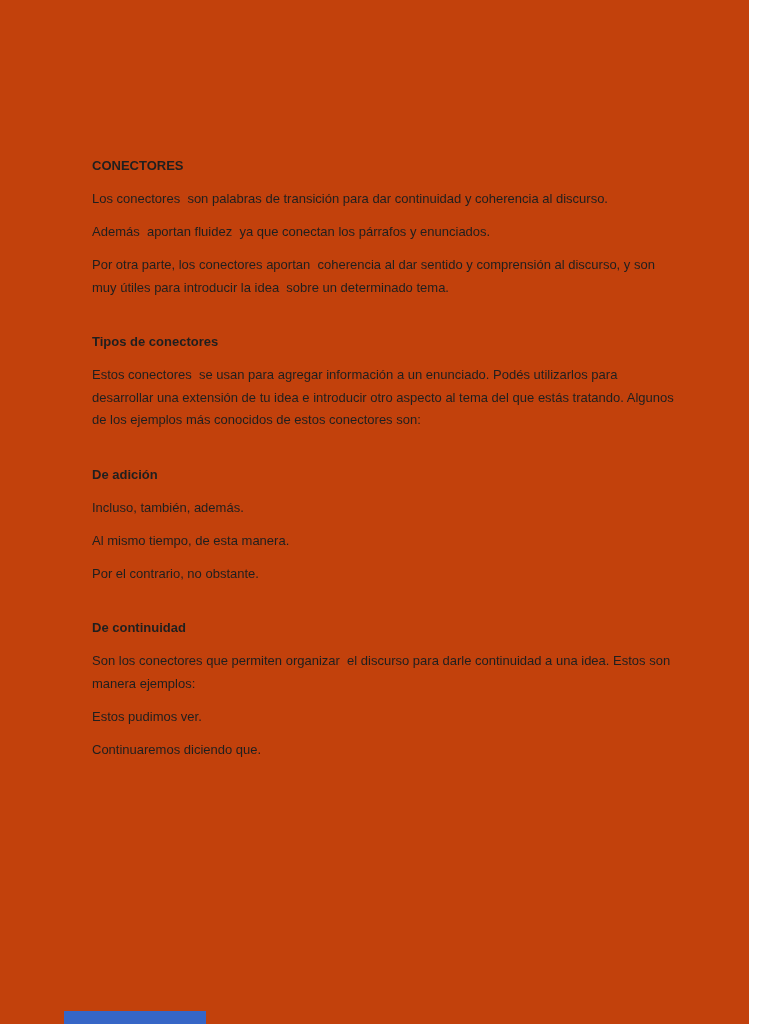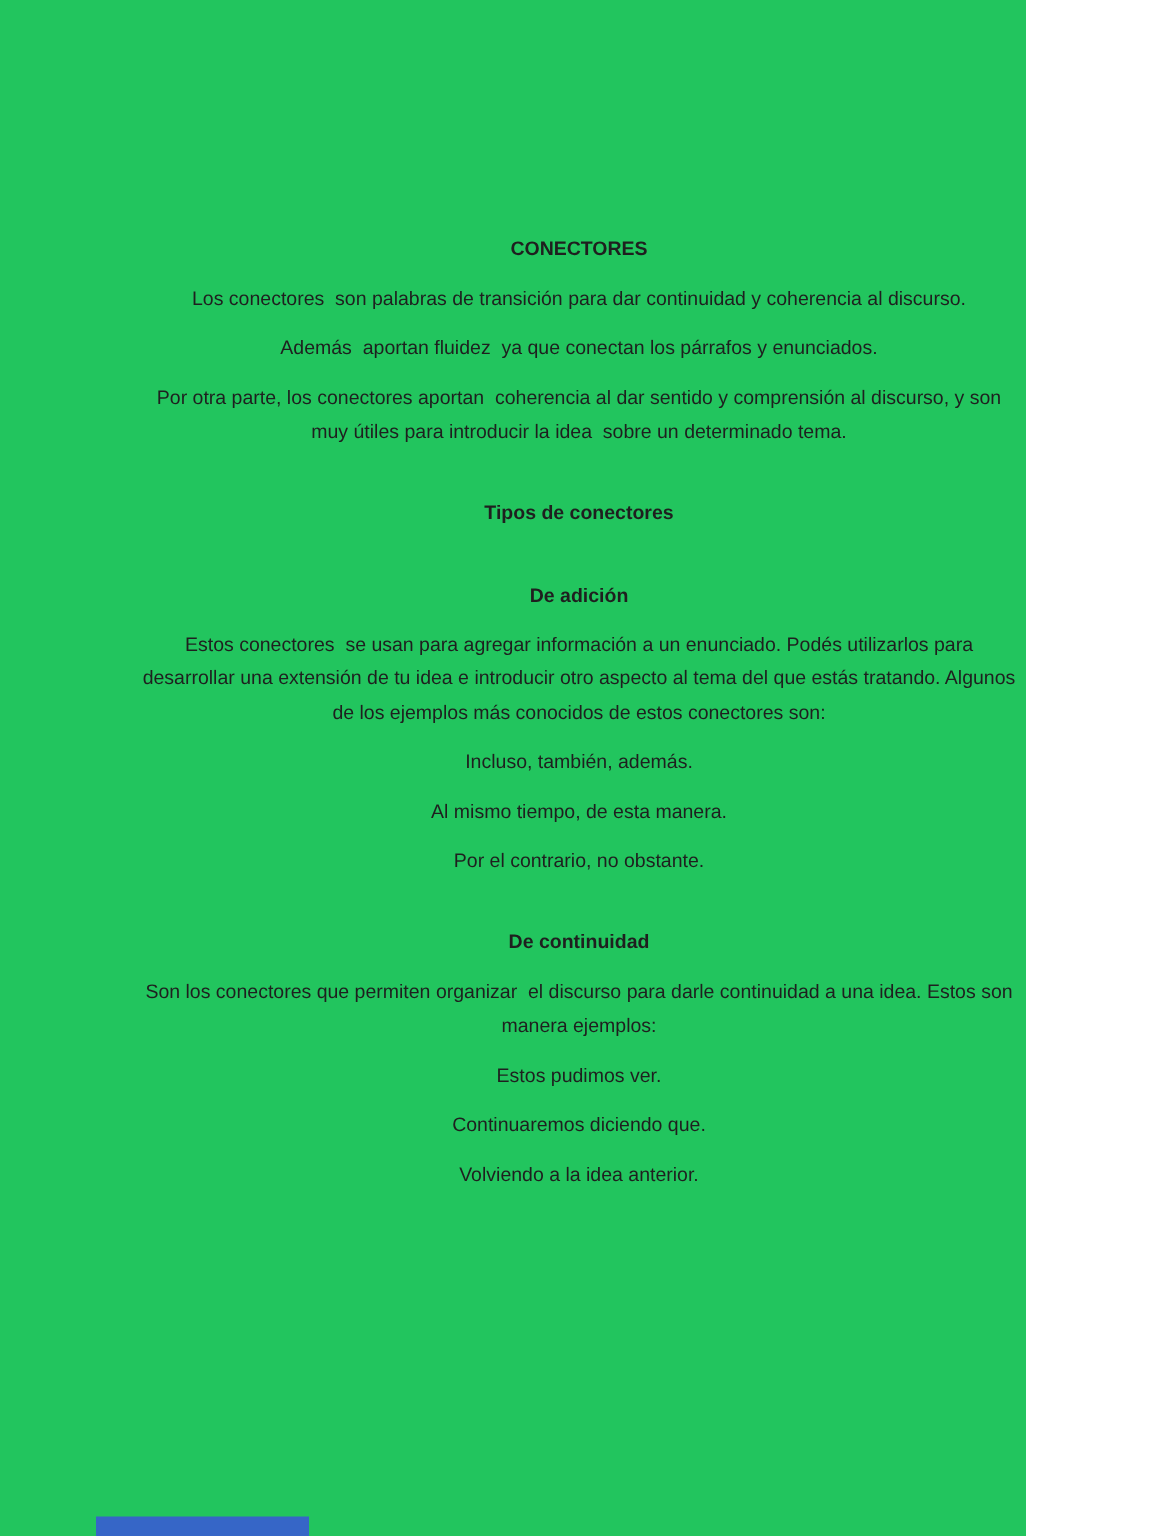--- a/index.html
+++ b/index.html
@@ -2,26 +2,25 @@
 <html><head>
 <meta charset="utf-8">
 <style>
   html, body {
     margin: 0;
     padding: 0;
     background: #ffffff;
   }
   .page {
     position: relative;
-    width: 684px;
+    width: 749px;
     height: 1024px;
-    background: #22c55e;
+    background: #c2410c;
     overflow: hidden;
     font-family: "Liberation Sans", "DejaVu Sans", sans-serif;
-    text-align: center;
   }
   .content {
     position: absolute;
     top: 0;
     left: 0;
     box-sizing: border-box;
     width: 768px;
     padding: 155px 88px 0 92px;
   }
   .para {
@@ -53,28 +52,27 @@
   <div class="content">
 
     <p class="para bold">CONECTORES</p>
 
     <p class="para">Los conectores  son palabras de transición para dar continuidad y coherencia al discurso.</p>
     <p class="para">Además  aportan fluidez  ya que conectan los párrafos y enunciados.</p>
     <p class="para">Por otra parte, los conectores aportan  coherencia al dar sentido y comprensión al discurso, y son  muy útiles para introducir la idea  sobre un determinado tema.</p>
 
     <p class="para bold section-gap">Tipos de conectores</p>
 
+    <p class="para">Estos conectores  se usan para agregar información a un enunciado. Podés utilizarlos para desarrollar una extensión de tu idea e introducir otro aspecto al tema del que estás tratando. Algunos de los ejemplos más conocidos de estos conectores son:</p>
     <p class="para bold section-gap">De adición</p>
-    <p class="para">Estos conectores  se usan para agregar información a un enunciado. Podés utilizarlos para desarrollar una extensión de tu idea e introducir otro aspecto al tema del que estás tratando. Algunos de los ejemplos más conocidos de estos conectores son:</p>
     <p class="para">Incluso, también, además.</p>
     <p class="para">Al mismo tiempo, de esta manera.</p>
     <p class="para">Por el contrario, no obstante.</p>
 
     <p class="para bold section-gap">De continuidad</p>
     <p class="para">Son los conectores que permiten organizar  el discurso para darle continuidad a una idea. Estos son manera ejemplos:</p>
     <p class="para">Estos pudimos ver.</p>
     <p class="para">Continuaremos diciendo que.</p>
-    <p class="para">Volviendo a la idea anterior.</p>
 
   </div>
 
   <div class="link-bar"></div>
 </div>
 
 </body></html>

